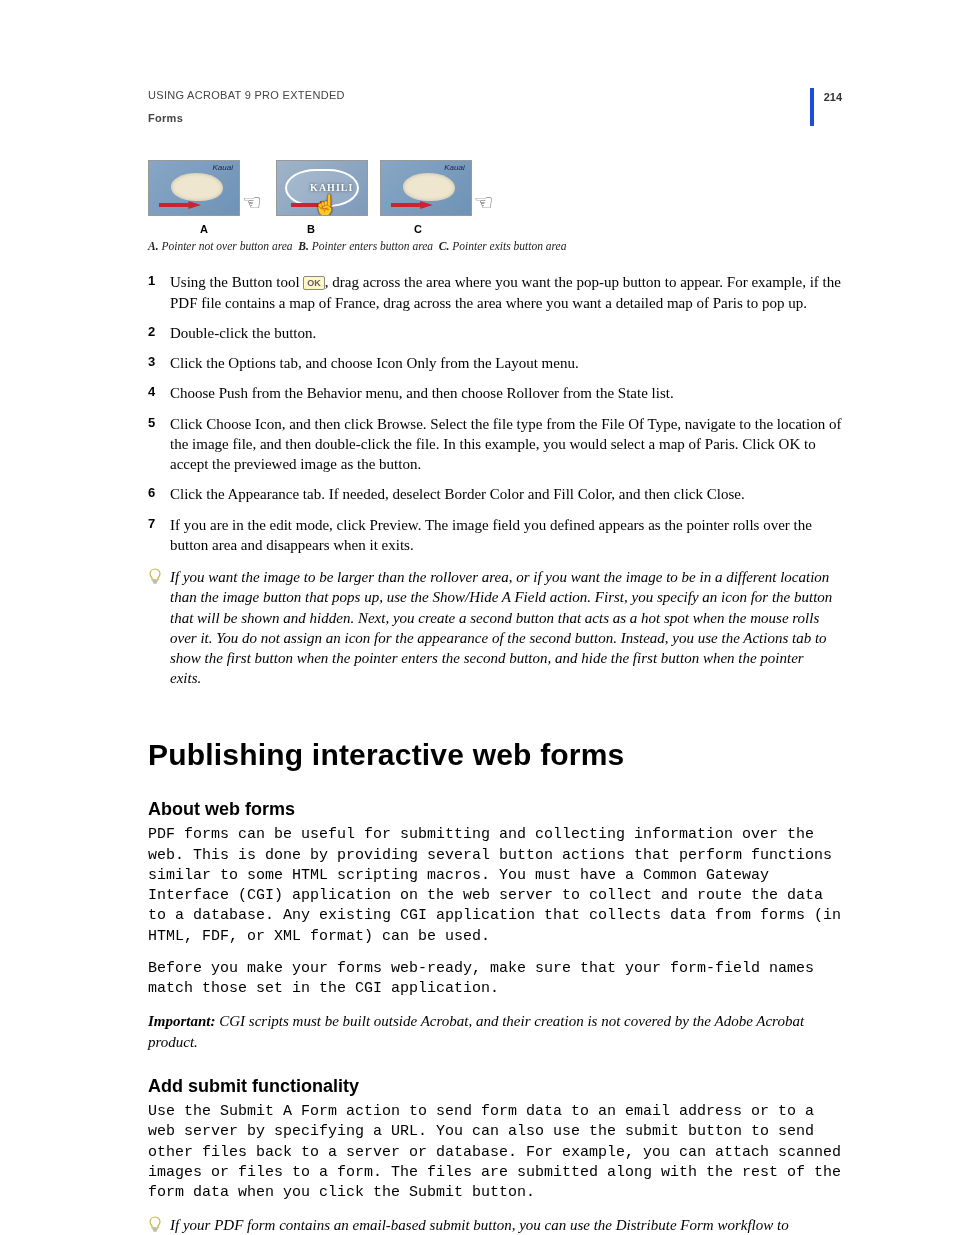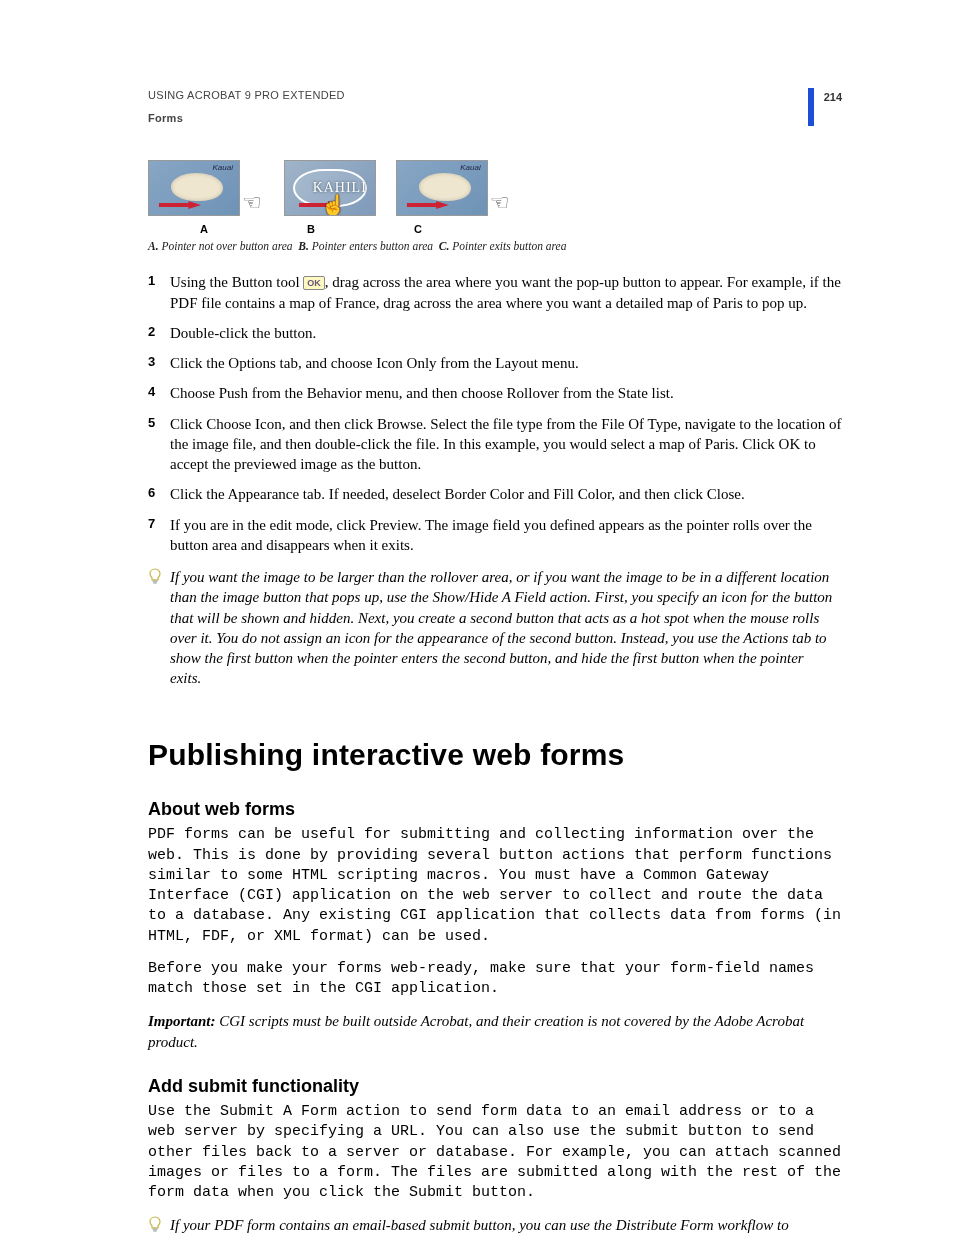--- a/index.html
+++ b/index.html
@@ -34,34 +34,34 @@
     display: block;
     font-weight: 700;
     margin-top: 8px;
   }
   .rh-right {
     font-family: "Myriad Pro", Arial, sans-serif;
     font-size: 11px;
     font-weight: 700;
     color: #333;
     padding-left: 10px;
-    border-left: 6px solid #1d4ed8;
+    border-left: 4px solid #1d4ed8;
     height: 36px;
     display: flex;
     align-items: flex-start;
     padding-top: 2px;
   }
 
   
   .figure {
     margin: 0 0 8px 0;
   }
   .thumbs {
     display: flex;
-    gap: 20px;
+    gap: 12px;
     align-items: flex-end;
   }
   .thumb-wrap {
     display: flex;
     align-items: flex-end;
   }
   .thumb {
     width: 90px;
     height: 54px;
     background: linear-gradient(135deg,#88a6c5 0%,#6e93b6 100%);
@@ -92,21 +92,21 @@
     background: linear-gradient(135deg,#a0b4c8 0%,#7e9abb 100%);
   }
   .thumb.center .badge {
     position:absolute; top:8px; left:8px; right:8px; bottom:8px;
     border:2px solid #fff;
     border-radius: 50%/60%;
     background: rgba(255,255,255,.12);
     display:flex; align-items:center; justify-content:center;
   }
   .thumb.center .badge span{
-    font-family: Georgia,serif; font-size:14px; font-weight:400;
+    font-family: Georgia,serif; font-size:10px; font-weight:700;
     color:#fff; letter-spacing:1px; text-shadow:0 0 3px #345;padding-left:20px;
   }
   .hand {
     font-size: 22px;
     color:#555;
     line-height: 1;
     margin: 0 2px 2px 2px;
     user-select:none;
   }
   .thumb-labels {

